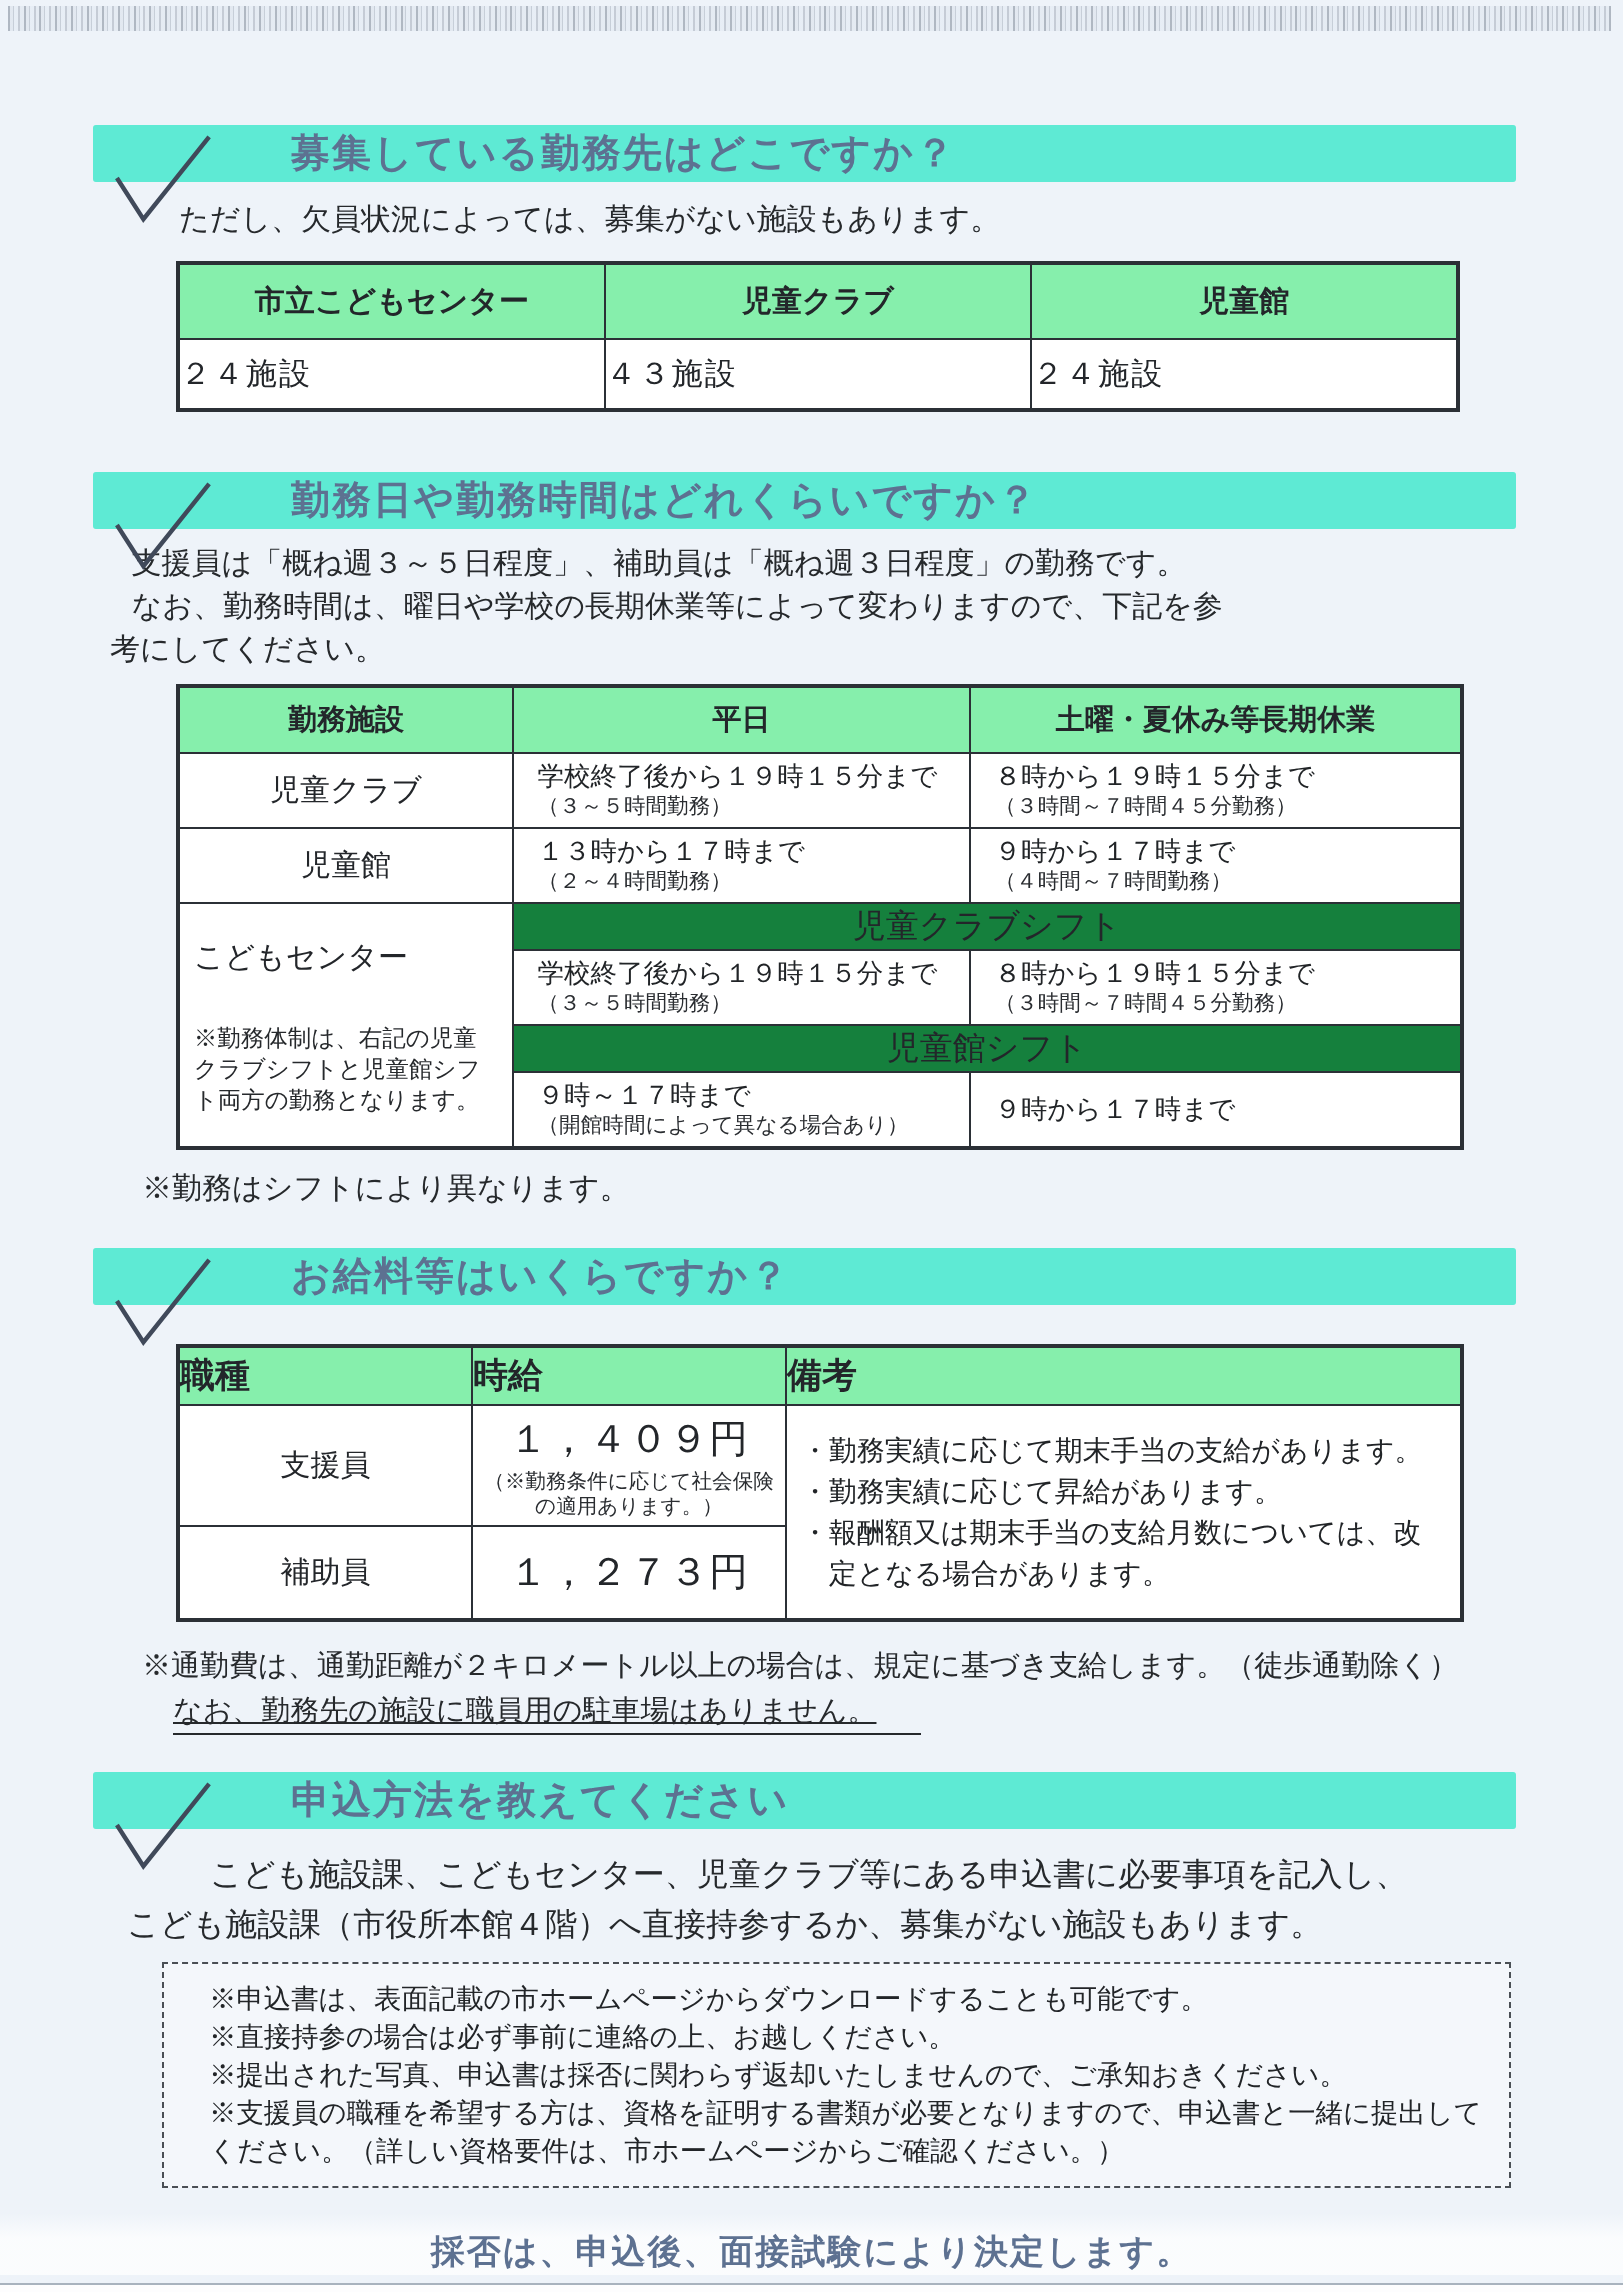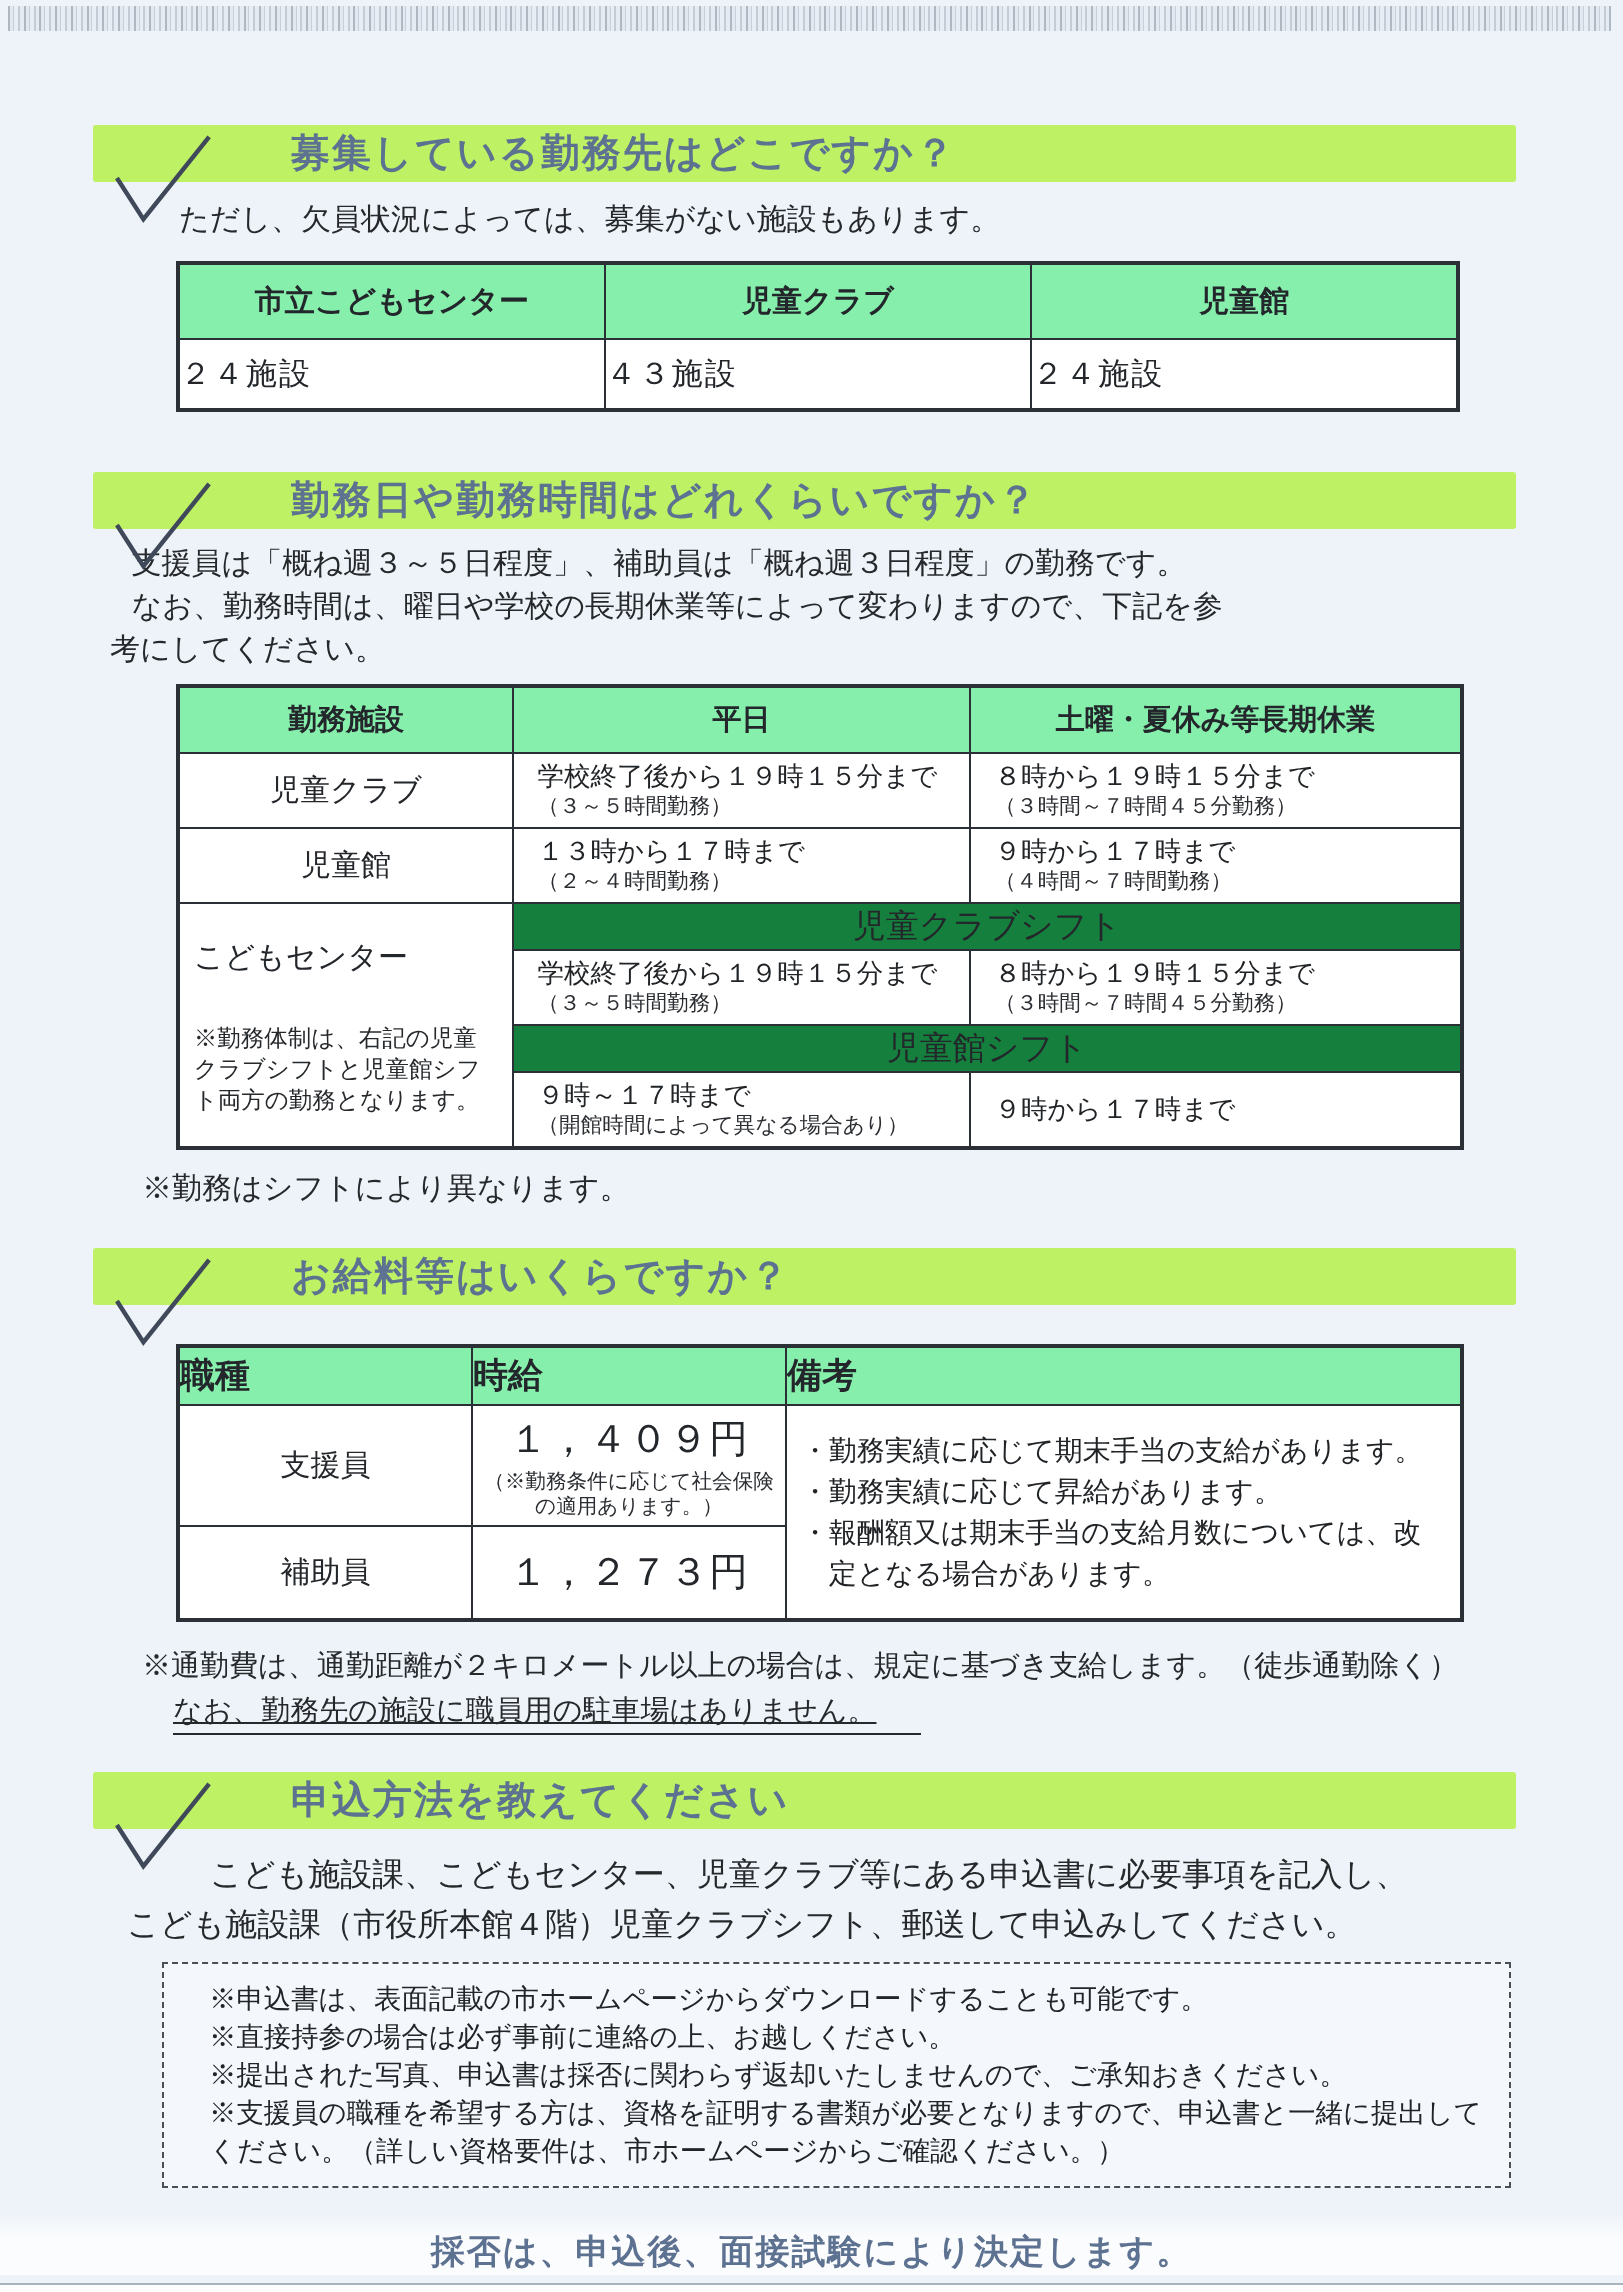--- a/index.html
+++ b/index.html
@@ -23,21 +23,21 @@
   .bottom-edge {
     position:absolute; left:0; right:0; bottom:0; height:9.8px; background:#fdfdfe;
     border-top:2.9px solid #a9b3be;
   }
 
   .content { position:relative; padding-top:125px; }
 
   
   .band {
     position:relative; margin-left:93px; width:1423px; height:57px;
-    background:#bef264; border-radius:2.9px; overflow:visible;
+    background:#5eead4; border-radius:2.9px; overflow:visible;
   }
   .band .check {
     position:absolute; left:15.7px; top:3.9px; width:110px; height:102px;
   }
   .band .band-title {
     display:block; padding-left:198px; line-height:56px;
     font-size:39px; font-weight:bold; color:#5d7191; letter-spacing:2px;
     white-space:nowrap;
   }
 
@@ -263,21 +263,21 @@
 
     <div class="band" style="margin-top:37px;">
       <svg class="check" viewBox="0 0 112 104">
         <polyline points="8,50 35,92 102,8" fill="none" stroke="#40495a" stroke-width="4.5"></polyline>
       </svg>
       <span class="band-title">申込方法を教えてください</span>
     </div>
 
     <div class="intro4">
       <div class="l-indent">こども施設課、こどもセンター、児童クラブ等にある申込書に必要事項を記入し、</div>
-      <div>こども施設課（市役所本館４階）児童クラブシフト、郵送して申込みしてください。</div>
+      <div>こども施設課（市役所本館４階）へ直接持参するか、募集がない施設もあります。</div>
     </div>
 
     <div class="apply-box">
       <div class="box-line">※申込書は、表面記載の市ホームページからダウンロードすることも可能です。</div>
       <div class="box-line">※直接持参の場合は必ず事前に連絡の上、お越しください。</div>
       <div class="box-line">※提出された写真、申込書は採否に関わらず返却いたしませんので、ご承知おきください。</div>
       <div class="box-line">※支援員の職種を希望する方は、資格を証明する書類が必要となりますので、申込書と一緒に提出して</div>
       <div class="box-line">ください。（詳しい資格要件は、市ホームページからご確認ください。）</div>
     </div>
 

